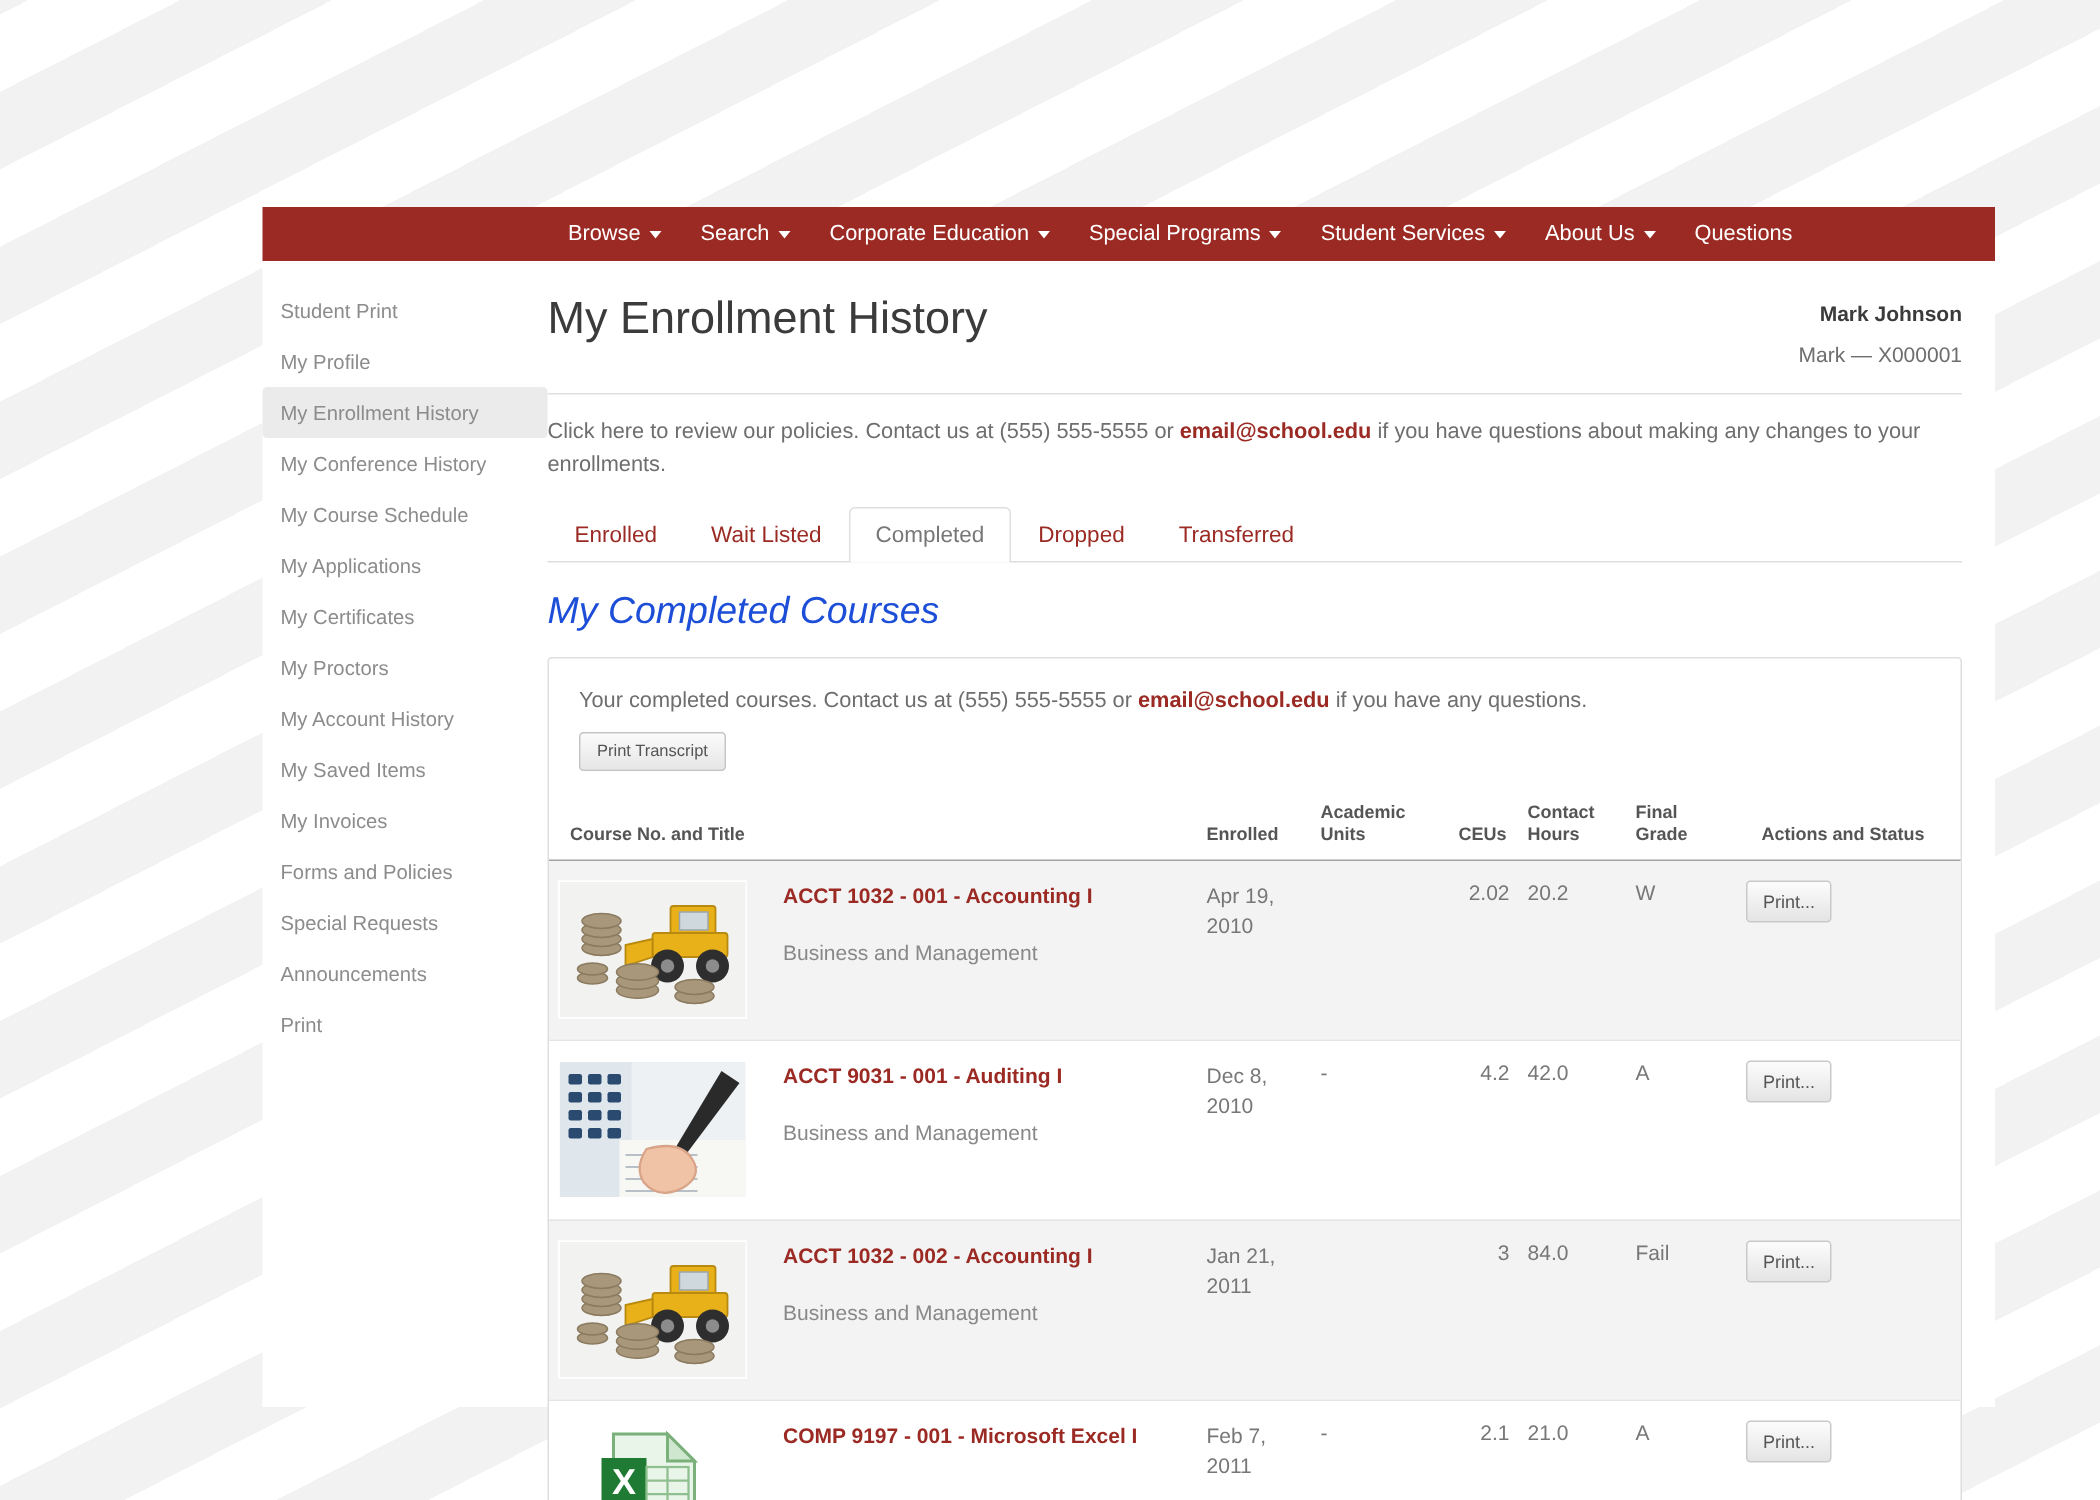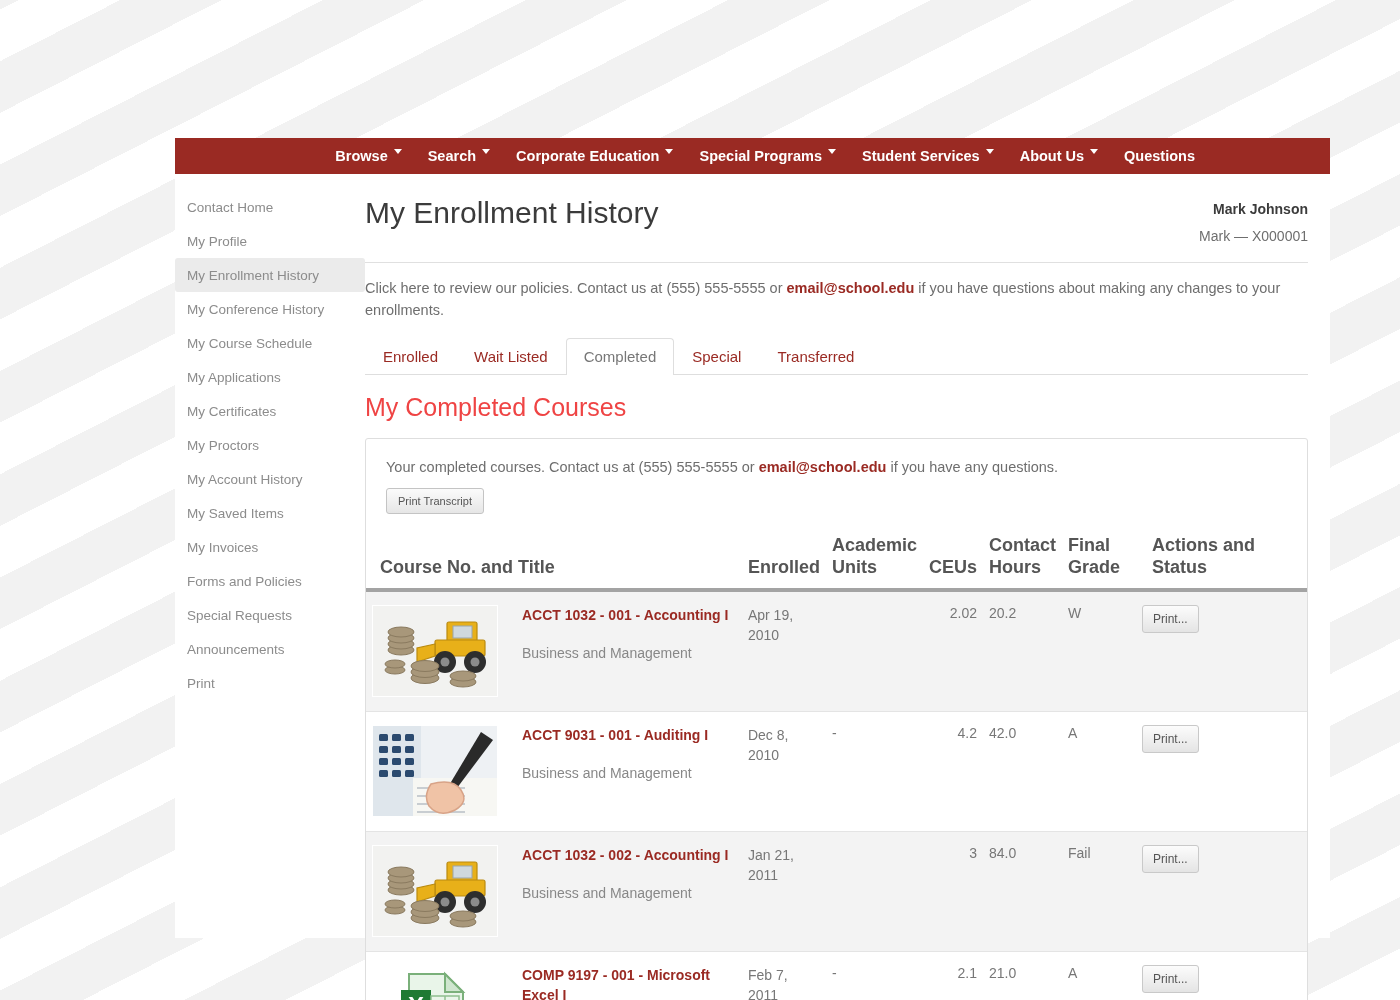--- a/index.html
+++ b/index.html
@@ -36,23 +36,24 @@
     background: #9a2a23;
     display: flex;
     align-items: center;
     justify-content: flex-end;
     padding-right: 122px;
     gap: 0px;
   }
   .nav-item {
     color: #ffffff;
     font-size: 14.5px;
-    font-weight: bold;
+    font-weight: normal;
     padding: 0 13px;
     display: flex;
+    align-items: center;
     gap: 6px;
     white-space: nowrap;
     cursor: pointer;
     line-height: 1;
   }
   .caret {
     width: 0; height: 0;
     border-left: 4px solid transparent;
     border-right: 4px solid transparent;
     border-top: 5px solid #ffffff;
@@ -134,23 +135,24 @@
   .tab.active {
     color: #777777;
     background: #ffffff;
     border-color: #dedede;
     border-top-left-radius: 4px;
     border-top-right-radius: 4px;
   }
 
   .section-title {
     font-size: 25px;
-    color: #ef4444;
+    color: #1d4ed8;
     font-weight: normal;
     margin: 18px 0 16px 0;
+    font-style: italic;
   }
 
   
   .panel {
     margin-top: 14px;
     border: 1px solid #dedede;
     border-radius: 3px;
     background: #ffffff;
   }
   .panel-head { padding: 20px 20px 0 20px; }
@@ -164,27 +166,27 @@
     background: linear-gradient(#fbfbfb, #e6e6e6);
     border: 1px solid #c4c4c4;
     border-radius: 3px;
     padding: 6px 11px;
     cursor: pointer;
   }
 
   
   table.grid { width: 100%; border-collapse: collapse; margin-top: 20px; }
   table.grid th {
-    font-size: 18px;
+    font-size: 12px;
     color: #555555;
     font-weight: bold;
     text-align: left;
     vertical-align: bottom;
     padding: 0 6px 9px 6px;
-    border-bottom: 4px solid #a3a3a3;
+    border-bottom: 1px solid #a3a3a3;
     line-height: 1.25;
   }
   table.grid th.c-title { padding-left: 14px; width: 380px; }
   table.grid th.c-enr { width: 76px; }
   table.grid th.c-au  { width: 92px; }
   table.grid th.c-ceu { width: 46px; text-align: left; }
   table.grid th.c-ch  { width: 72px; }
   table.grid th.c-fg  { width: 74px; }
   table.grid th.c-act { padding-left: 16px; }
 
@@ -266,21 +268,21 @@
         <span class="caret"></span>
       </div>
       <div class="nav-item">
         <span>Questions</span>
       </div>
     </div>
 
   <div class="body-wrap">
 
     <div class="sidebar" id="sidebar">
-        <div class="side-item"><span>Contact Home</span></div>
+        <div class="side-item"><span>Student Print</span></div>
         <div class="side-item"><span>My Profile</span></div>
         <div class="side-item active"><span>My Enrollment History</span></div>
         <div class="side-item"><span>My Conference History</span></div>
         <div class="side-item"><span>My Course Schedule</span></div>
         <div class="side-item"><span>My Applications</span></div>
         <div class="side-item"><span>My Certificates</span></div>
         <div class="side-item"><span>My Proctors</span></div>
         <div class="side-item"><span>My Account History</span></div>
         <div class="side-item"><span>My Saved Items</span></div>
         <div class="side-item"><span>My Invoices</span></div>
@@ -303,21 +305,21 @@
       <hr class="hr">
 
       <p class="intro">
         <span>Click here to review our policies. Contact us at (555) 555-5555 or </span><a class="lnk">email@school.edu</a><span> if you have questions about making any changes to your enrollments.</span>
       </p>
 
       <div class="tabs" id="tabs">
           <div class="tab"><span>Enrolled</span></div>
           <div class="tab"><span>Wait Listed</span></div>
           <div class="tab active"><span>Completed</span></div>
-          <div class="tab"><span>Special</span></div>
+          <div class="tab"><span>Dropped</span></div>
           <div class="tab"><span>Transferred</span></div>
         </div>
 
       <h2 class="section-title">My Completed Courses</h2>
 
       <div class="panel">
         <div class="panel-head">
           <div class="panel-note">
             <span>Your completed courses. Contact us at (555) 555-5555 or </span><a class="lnk">email@school.edu</a><span> if you have any questions.</span>
           </div>

